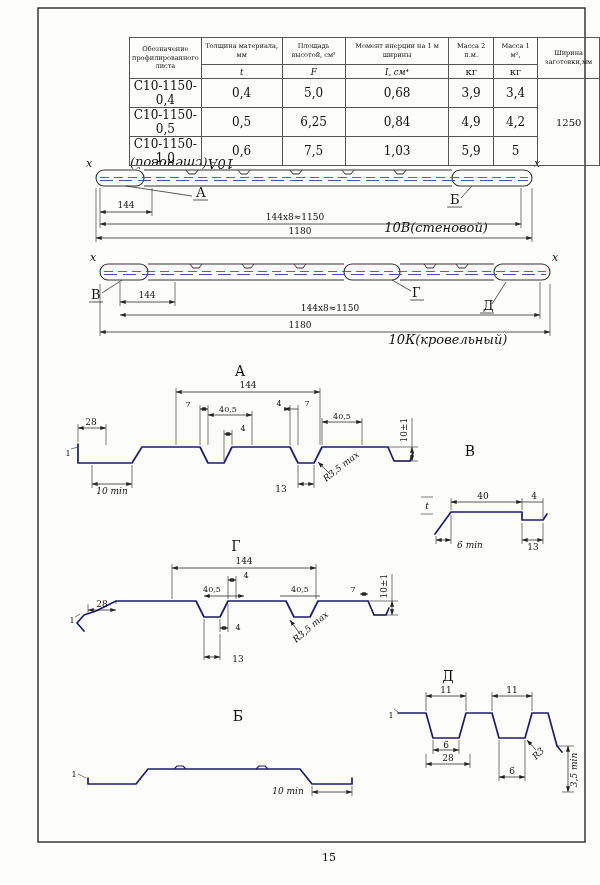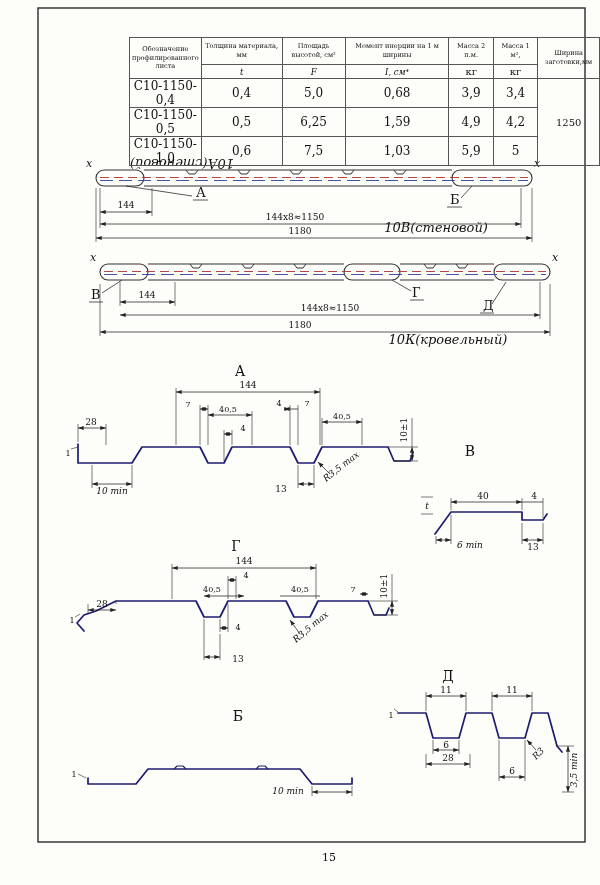--- a/index.html
+++ b/index.html
@@ -422,21 +422,21 @@
         <td class="dat">5,0</td>
         <td class="dat">0,68</td>
         <td class="dat">3,9</td>
         <td class="dat">3,4</td>
         <td rowspan="3" class="dat wide">1250</td>
       </tr>
       <tr>
         <td class="dat">С10-1150-0,5</td>
         <td class="dat">0,5</td>
         <td class="dat">6,25</td>
-        <td class="dat">1,59</td>
+        <td class="dat">0,84</td>
         <td class="dat">4,9</td>
         <td class="dat">4,2</td>
       </tr>
       <tr>
         <td class="dat">С10-1150-1,0</td>
         <td class="dat">0,6</td>
         <td class="dat">7,5</td>
         <td class="dat">1,03</td>
         <td class="dat">5,9</td>
         <td class="dat">5</td>

